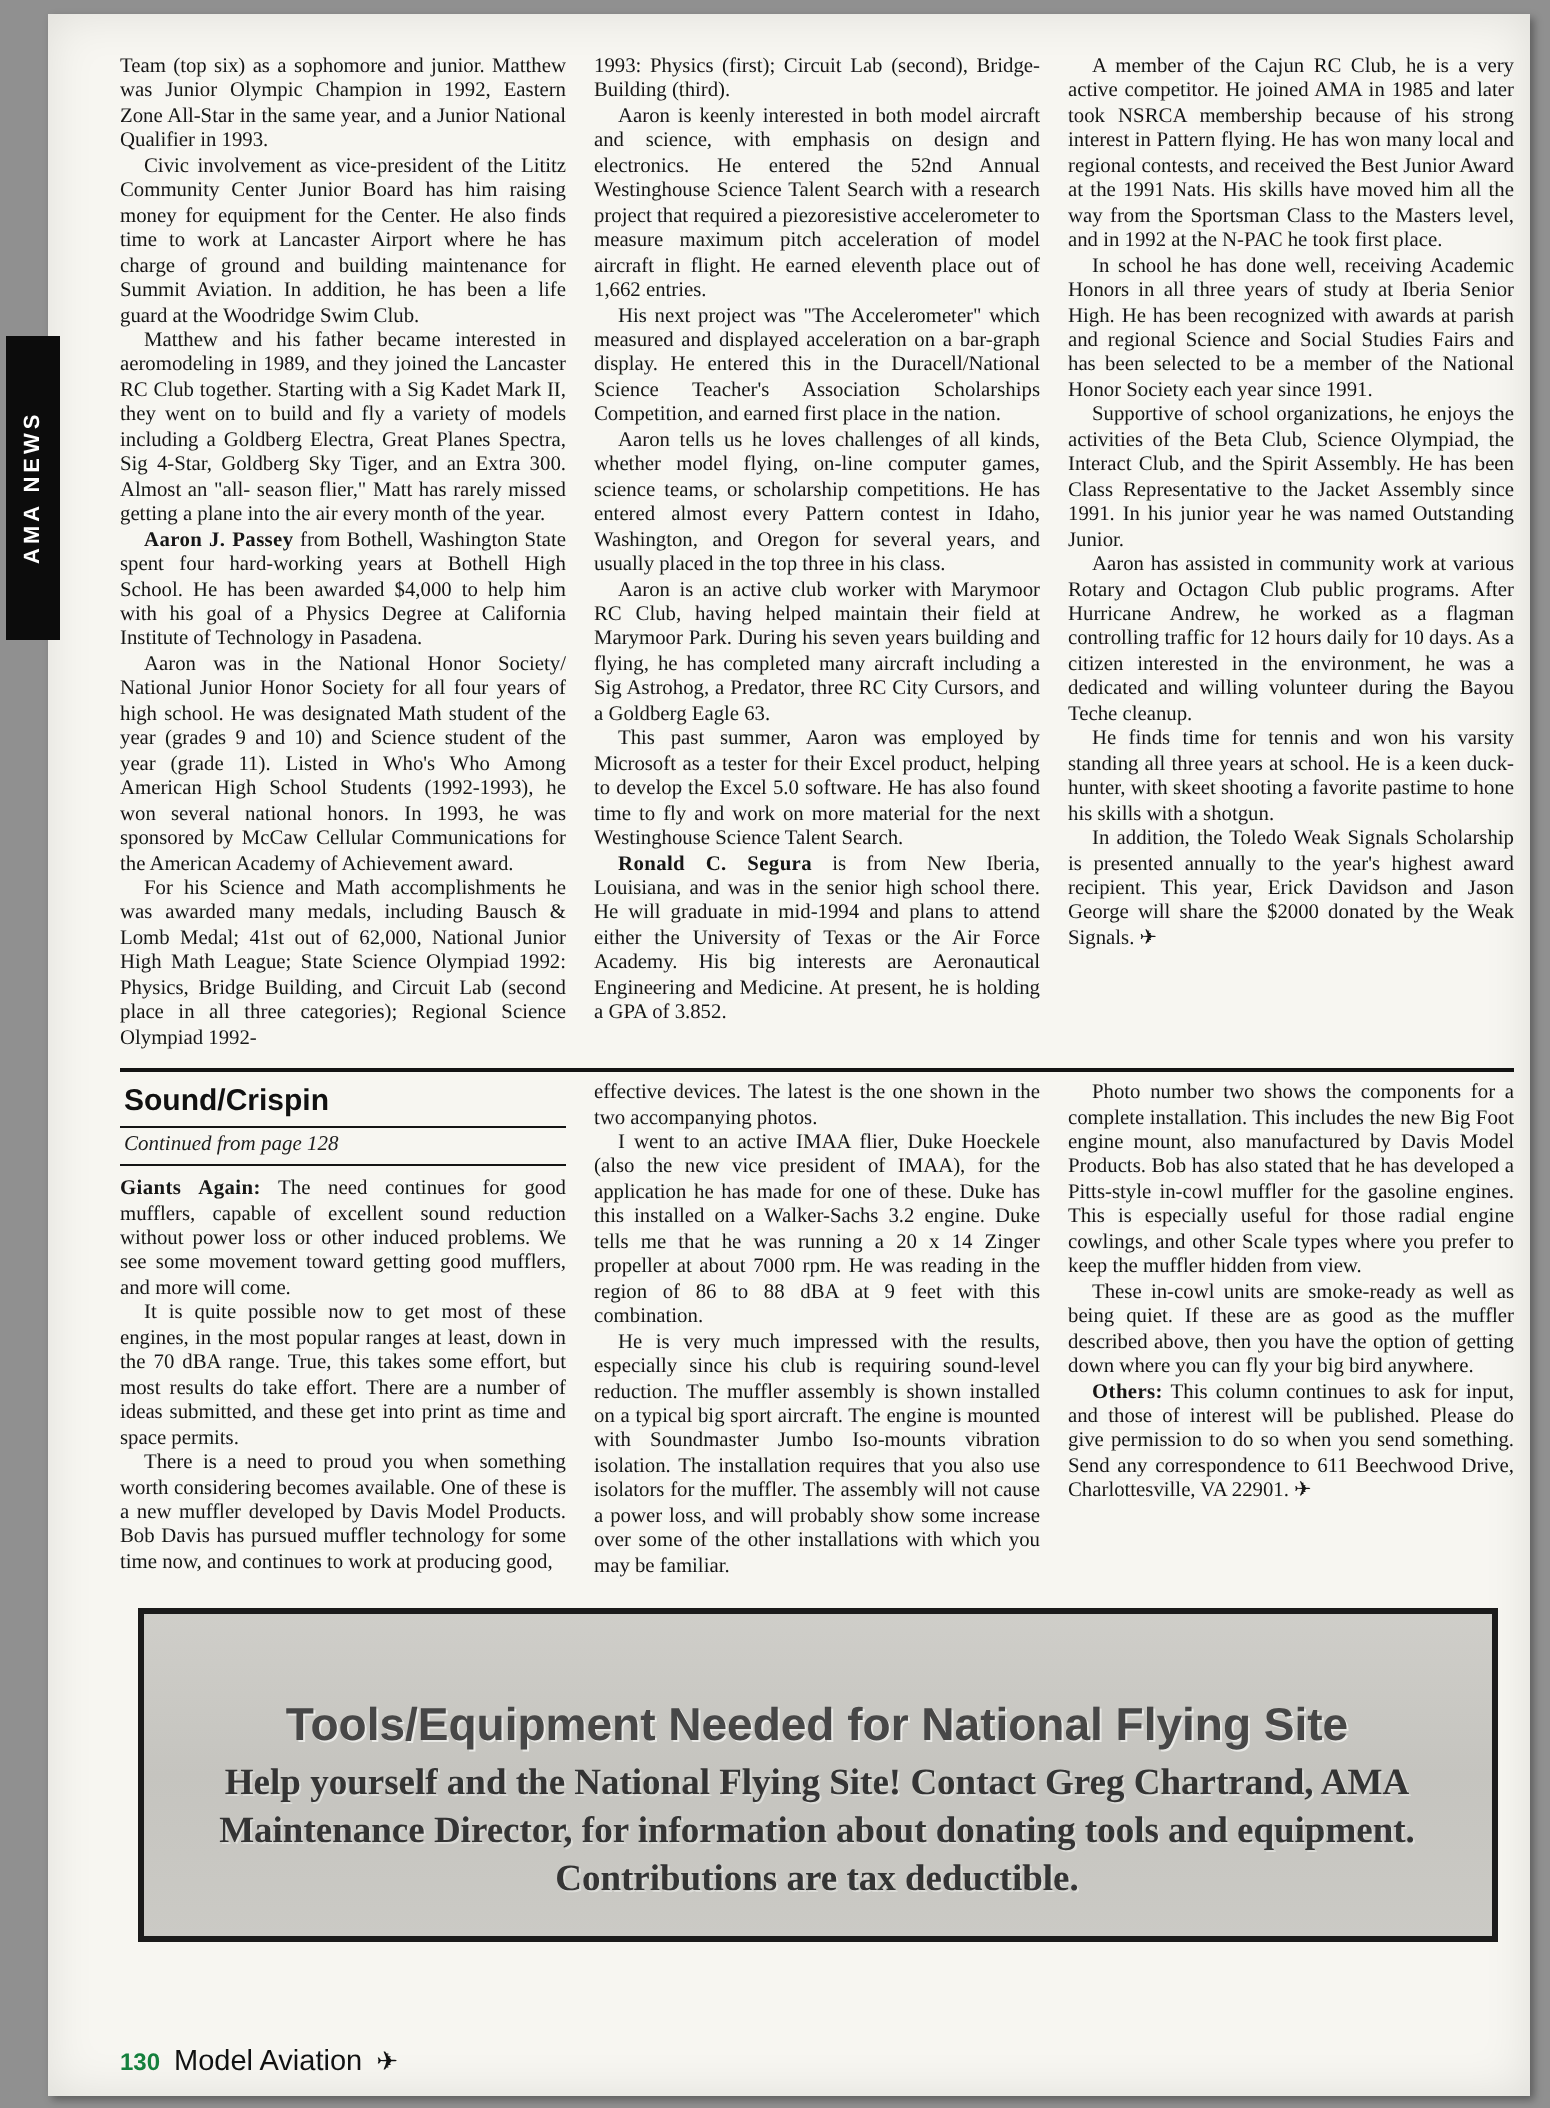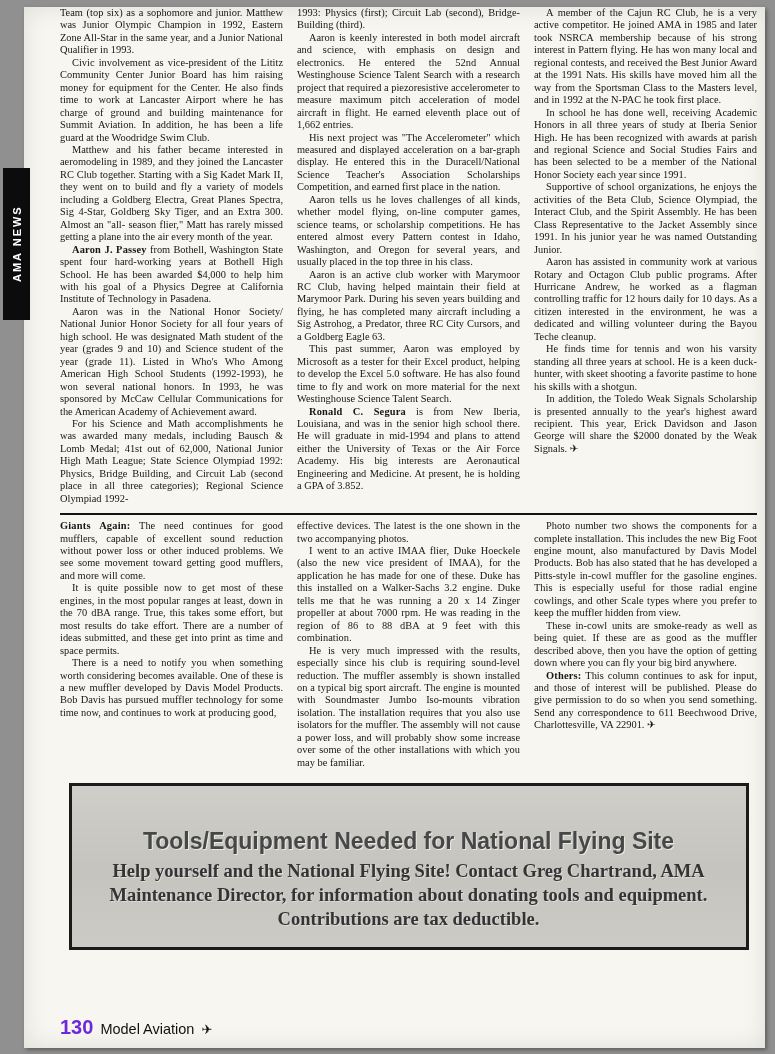--- a/index.html
+++ b/index.html
@@ -18,21 +18,21 @@
   }
   .ama-tab {
     position:absolute; left:3px; top:168px;
     width:27px; height:152px;
     background:#0c0c0c; color:#ffffff;
     display:flex; align-items:center; justify-content:center;
     font-family:"Liberation Sans", sans-serif;
     font-weight:bold; font-size:11px; letter-spacing:2px;
     writing-mode:vertical-rl; transform:rotate(180deg);
   }
-  .content { position:absolute; left:36px; top:0; width:697px; }
+  .content { position:absolute; left:36px; top:21px; width:697px; }
   .cols { display:flex; gap:14px; }
   .col { width:223px; }
   .col p.para {
     font-size:10.4px; line-height:12.45px;
     text-align:justify; color:#161616;
     text-indent:12px;
   }
   .col p.para.noindent { text-indent:0; }
   .col p.para b { letter-spacing:0.2px; }
   .rule-thick { height:2px; background:#141414; margin:8px 0 5px 0; width:100%; }
@@ -65,21 +65,21 @@
   .notice-body {
     font-family:Liberation Serif, serif;
     font-weight:bold; font-size:18.5px; line-height:1.3;
     color:#343434; text-shadow:1px 1px 0 #dcdcd8;
   }
   .footer {
     position:absolute; left:36px; bottom:9px;
     display:flex; align-items:baseline; gap:7px;
     font-family:"Liberation Sans", sans-serif;
   }
-  .footer .pnum { font-weight:bold; font-size:20px; color:#6d28d9;margin-top:16px; }
+  .footer .pnum { font-weight:bold; font-size:12px; color:#15803d;margin-top:16px; }
   .footer .mag  { font-size:14.5px; color:#111; }
   .footer .plane { font-size:13px; color:#111; }
 </style>
 </head>
 <body>
 
 <div class="page">
   <div class="content">
 
     <div class="cols">
@@ -107,24 +107,30 @@
           <p class="para">Aaron has assisted in community work at various Rotary and Octagon Club public programs. After Hurricane Andrew, he worked as a flagman controlling traffic for 12 hours daily for 10 days. As a citizen interested in the environment, he was a dedicated and willing volunteer during the Bayou Teche cleanup.</p>
           <p class="para">He finds time for tennis and won his varsity standing all three years at school. He is a keen duck-hunter, with skeet shooting a favorite pastime to hone his skills with a shotgun.</p>
           <p class="para">In addition, the Toledo Weak Signals Scholarship is presented annually to the year's highest award recipient. This year, Erick Davidson and Jason George will share the $2000 donated by the Weak Signals. ✈</p>
         </div>
     </div>
 
     <div class="rule-thick"></div>
 
     <div class="cols">
       <div class="col">
+        <div class="sound-headblock">
+          <div class="sound-heading">Sound/Crispin</div>
+          <div class="rule-thin"></div>
+          <div class="sound-continued">Continued from page  128</div>
+          <div class="rule-thin"></div>
+        </div>
         <div>
             <p class="para noindent"><b>Giants Again:</b> The need continues for good mufflers, capable of excellent sound reduction without power loss or other induced problems. We see some movement toward getting good mufflers, and more will come.</p>
             <p class="para">It is quite possible now to get most of these engines, in the most popular ranges at least, down in the 70 dBA range. True, this takes some effort, but most results do take effort. There are a number of ideas submitted, and these get into print as time and space permits.</p>
-            <p class="para">There is a need to notify you when something worth considering becomes available. One of these is a new muffler developed by Davis Model Products. Bob Davis has pursued muffler technology for some time now, and continues to work at producing good,</p>
+            <p class="para">There is a need to proud you when something worth considering becomes available. One of these is a new muffler developed by Davis Model Products. Bob Davis has pursued muffler technology for some time now, and continues to work at producing good,</p>
           </div>
       </div>
       <div class="col">
           <p class="para noindent">effective devices. The latest is the one shown in the two accompanying photos.</p>
           <p class="para">I went to an active IMAA flier, Duke Hoeckele (also the new vice president of IMAA), for the application he has made for one of these. Duke has this installed on a Walker-Sachs 3.2 engine. Duke tells me that he was running a 20 x 14 Zinger propeller at about 7000 rpm. He was reading in the region of 86 to 88 dBA at 9 feet with this combination.</p>
           <p class="para">He is very much impressed with the results, especially since his club is requiring sound-level reduction. The muffler assembly is shown installed on a typical big sport aircraft. The engine is mounted with Soundmaster Jumbo Iso-mounts vibration isolation. The installation requires that you also use isolators for the muffler. The assembly will not cause a power loss, and will probably show some increase over some of the other installations with which you may be familiar.</p>
         </div>
       <div class="col">
           <p class="para">Photo number two shows the components for a complete installation. This includes the new Big Foot engine mount, also manufactured by Davis Model Products. Bob has also stated that he has developed a Pitts-style in-cowl muffler for the gasoline engines. This is especially useful for those radial engine cowlings, and other Scale types where you prefer to keep the muffler hidden from view.</p>
           <p class="para">These in-cowl units are smoke-ready as well as being quiet. If these are as good as the muffler described above, then you have the option of getting down where you can fly your big bird anywhere.</p>

